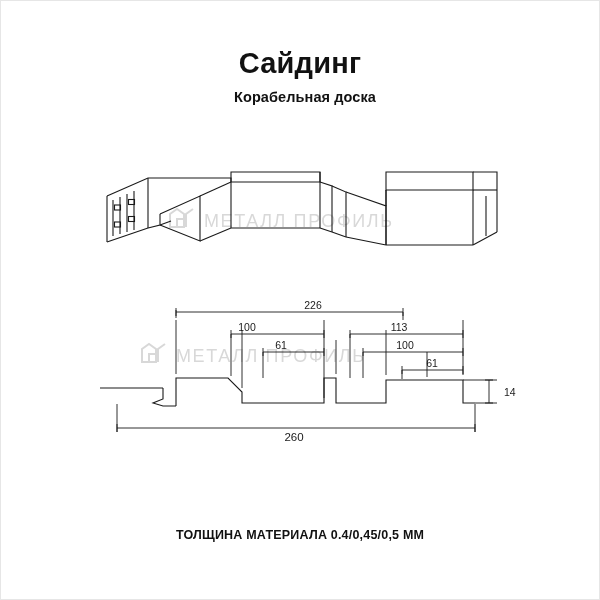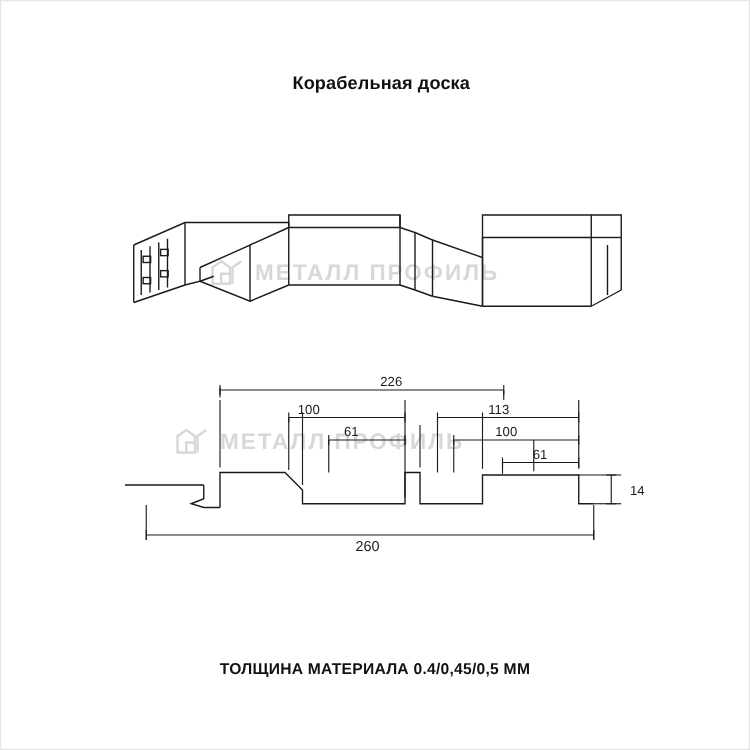--- a/index.html
+++ b/index.html
@@ -68,24 +68,24 @@
     width: 600px;
     height: 600px;
   }
 
   
   .watermark {
     position: absolute;
     pointer-events: none;
     user-select: none;
     display: flex;
-    align-items: center;
+    align-items: flex-end;
     gap: 9px;
     color: #d8d8d8;
-    font-weight: bold;
+    font-weight: normal;
     white-space: nowrap;
   }
   .watermark .wm-text {
     font-size: 18px;
     letter-spacing: 1.6px;
   }
   .wm-logo {
     width: 27px;
     height: 27px;
     position: relative;
@@ -112,20 +112,21 @@
   }
 </style>
 </head>
 <body>
 
 <div class="page">
 
   <div class="page-border"></div>
 
   <div class="header">
+    <div class="title">Сайдинг</div>
     <div class="subtitle">Корабельная доска</div>
   </div>
 
   <div class="watermark wm1">
     <span class="wm-logo">
       <svg width="27" height="27" viewBox="0 0 27 27">
         <path d="M2 22 L2 9 L9 4 L16 9 L16 22 Z" fill="none" stroke="#d8d8d8" stroke-width="2"></path>
         <path d="M9 22 L9 14 L16 14" fill="none" stroke="#d8d8d8" stroke-width="2"></path>
         <path d="M18 22 L18 9 L25 4" fill="none" stroke="#d8d8d8" stroke-width="2"></path>
       </svg>

